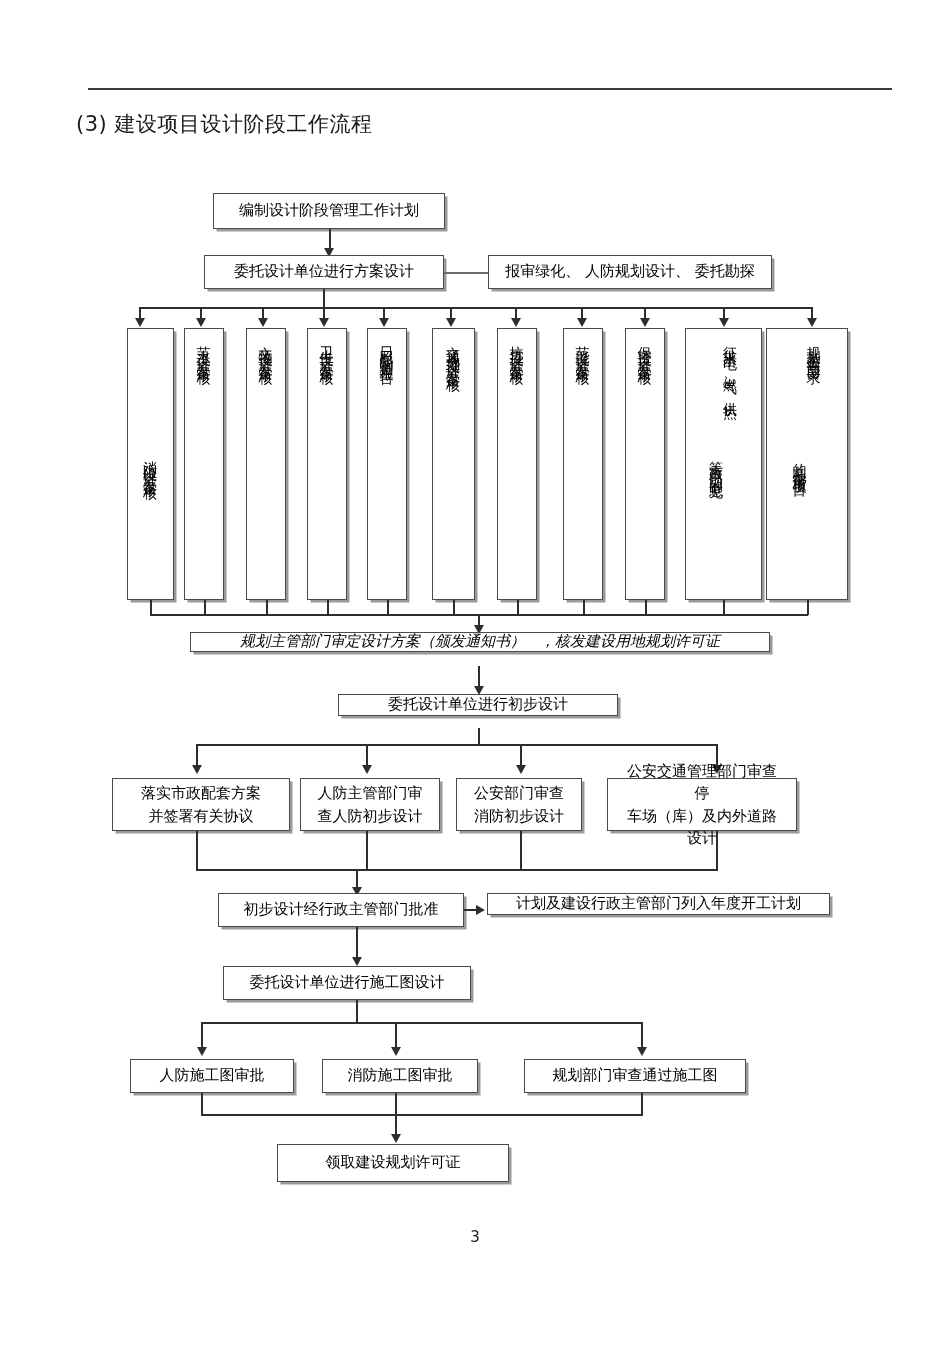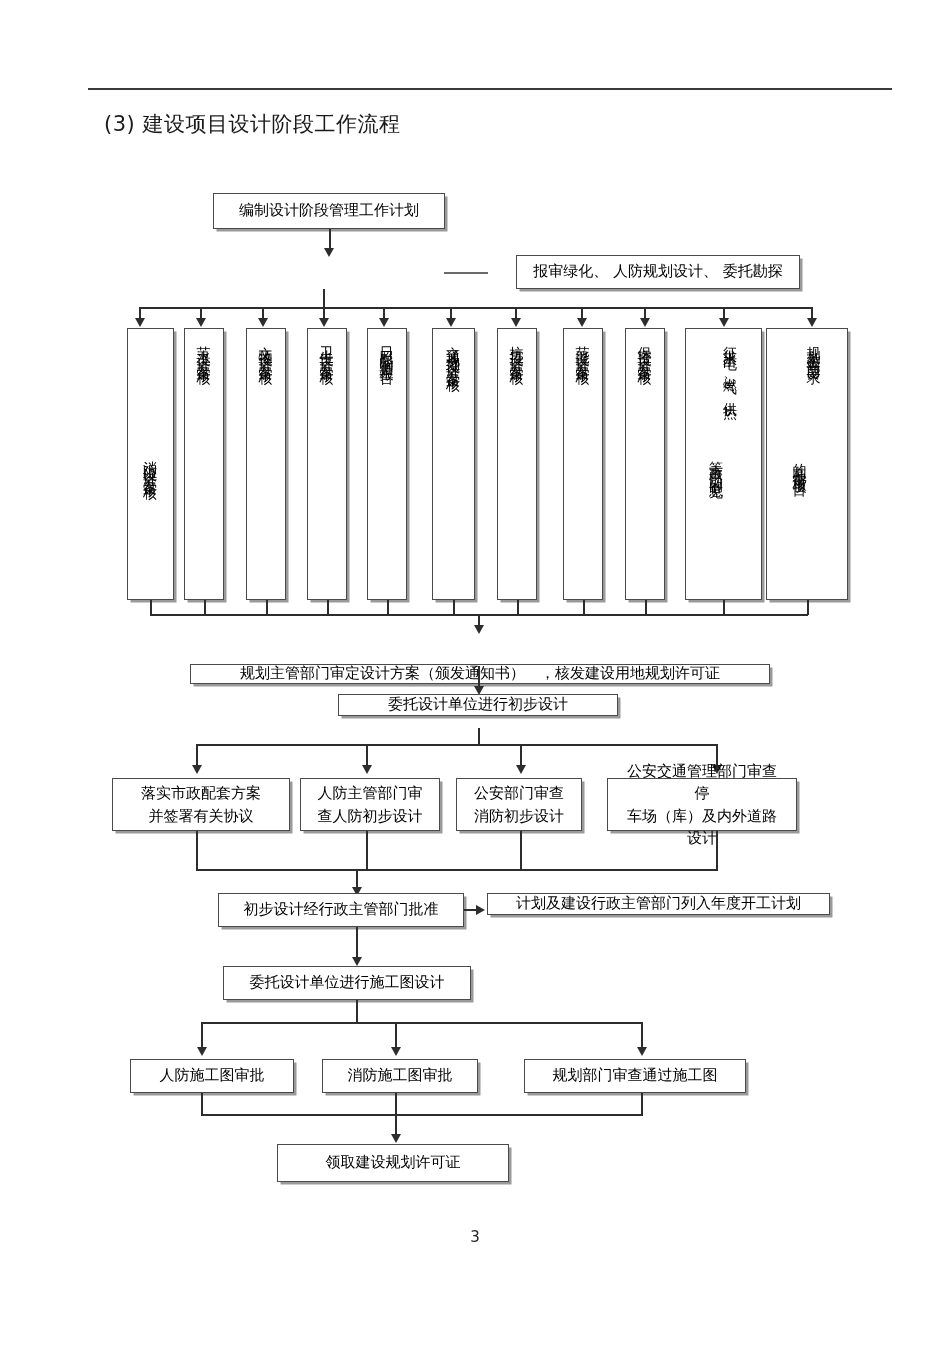--- a/index.html
+++ b/index.html
@@ -23,21 +23,21 @@
     position: absolute;
     left: 88px;
     top: 88px;
     width: 804px;
     height: 0;
     border-top: 2px solid #3a3a3a;
   }
 
   .page-title {
     position: absolute;
-    left: 104px;
+    left: 76px;
     top: 110px;
     font-size: 21px;
     letter-spacing: 0.5px;
     white-space: nowrap;
     color: #1a1a1a;
   }
 
   .page-number {
     position: absolute;
     left: 0;
@@ -125,24 +125,25 @@
 
   <div class="hrule"></div>
 
   <div class="page-title">(3) 建设项目设计阶段工作流程</div>
 
   <div class="box" style="left:213px; top:193px; width:232px; height:36px;">编制设计阶段管理工作计划</div>
 
   <div class="ln vline" style="left:329px; top:229px; height:22px;"></div>
   <div class="arrow-d" style="left:324px; top:248px;"></div>
 
+  <div class="box" style="left:204px; top:255px; width:240px; height:34px;">委托设计单位进行方案设计</div>
 
   <div class="ln hline thin" style="left:444px; top:272px; width:44px;"></div>
 
-  <div class="box" style="left:516px; top:255px; width:284px; height:34px;">报审绿化、 人防规划设计、 委托勘探</div>
+  <div class="box" style="left:488px; top:255px; width:284px; height:34px;">报审绿化、 人防规划设计、 委托勘探</div>
 
   <div class="ln vline" style="left:323px; top:289px; height:19px;"></div>
   <div class="ln hline" style="left:139px; top:307px; width:673px;"></div>
 
   <div class="ln vline" style="left:139px; top:307px; height:13px;"></div>
   <div class="arrow-d" style="left:135px; top:318px;"></div>
   <div class="ln vline" style="left:200px; top:307px; height:13px;"></div>
   <div class="arrow-d" style="left:196px; top:318px;"></div>
   <div class="ln vline" style="left:262px; top:307px; height:13px;"></div>
   <div class="arrow-d" style="left:258px; top:318px;"></div>
@@ -219,21 +220,21 @@
   <div class="ln vline" style="left:583px; top:600px; height:15px;"></div>
   <div class="ln vline" style="left:645px; top:600px; height:15px;"></div>
   <div class="ln vline" style="left:723px; top:600px; height:15px;"></div>
   <div class="ln vline" style="left:807px; top:600px; height:15px;"></div>
 
   <div class="ln hline" style="left:150px; top:614px; width:658px;"></div>
 
   <div class="ln vline" style="left:478px; top:614px; height:14px;"></div>
   <div class="arrow-d" style="left:474px; top:625px;"></div>
 
-  <div class="box" style="left:190px; top:664px; width:580px; height:20px;">规划主管部门审定设计方案（颁发通知书）　，核发建设用地规划许可证</div>
+  <div class="box" style="left:190px; top:632px; width:580px; height:20px;font-style:italic;">规划主管部门审定设计方案（颁发通知书）　，核发建设用地规划许可证</div>
 
   <div class="ln vline" style="left:478px; top:666px; height:22px;"></div>
   <div class="arrow-d" style="left:474px; top:686px;"></div>
 
   <div class="box" style="left:338px; top:694px; width:280px; height:22px;">委托设计单位进行初步设计</div>
 
   <div class="ln vline" style="left:478px; top:728px; height:17px;"></div>
   <div class="ln hline" style="left:196px; top:744px; width:520px;"></div>
 
   <div class="ln vline" style="left:196px; top:744px; height:23px;"></div>

